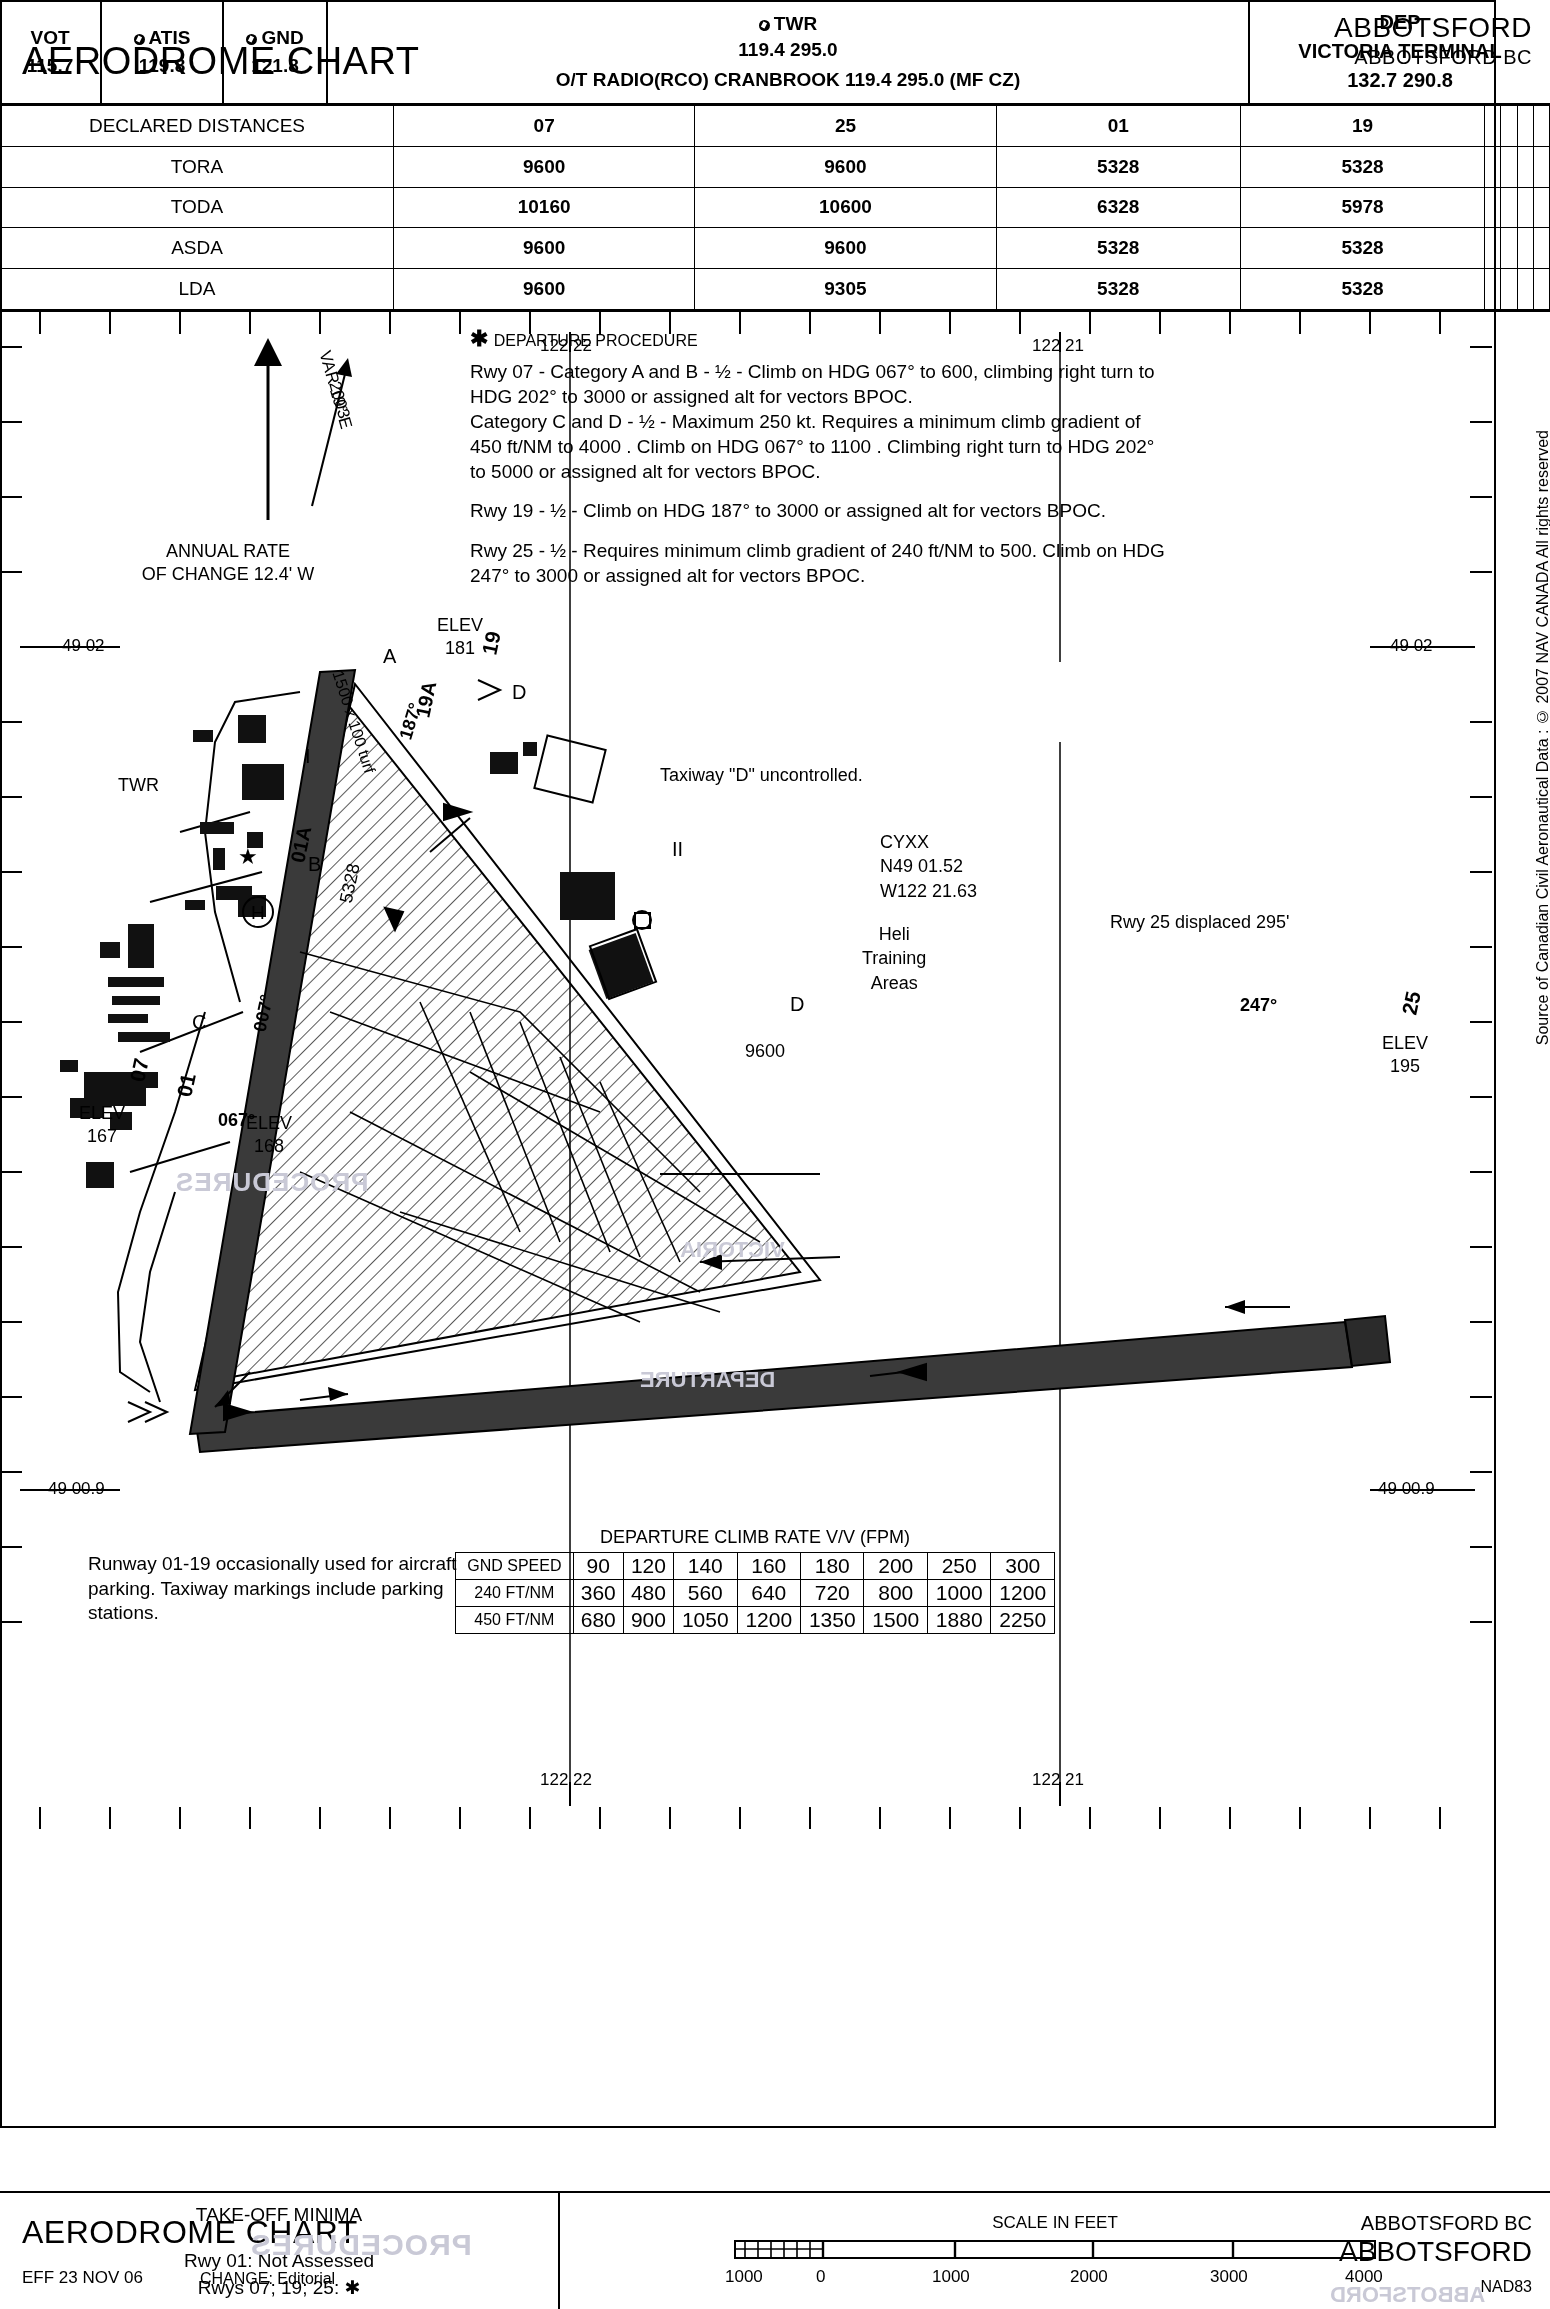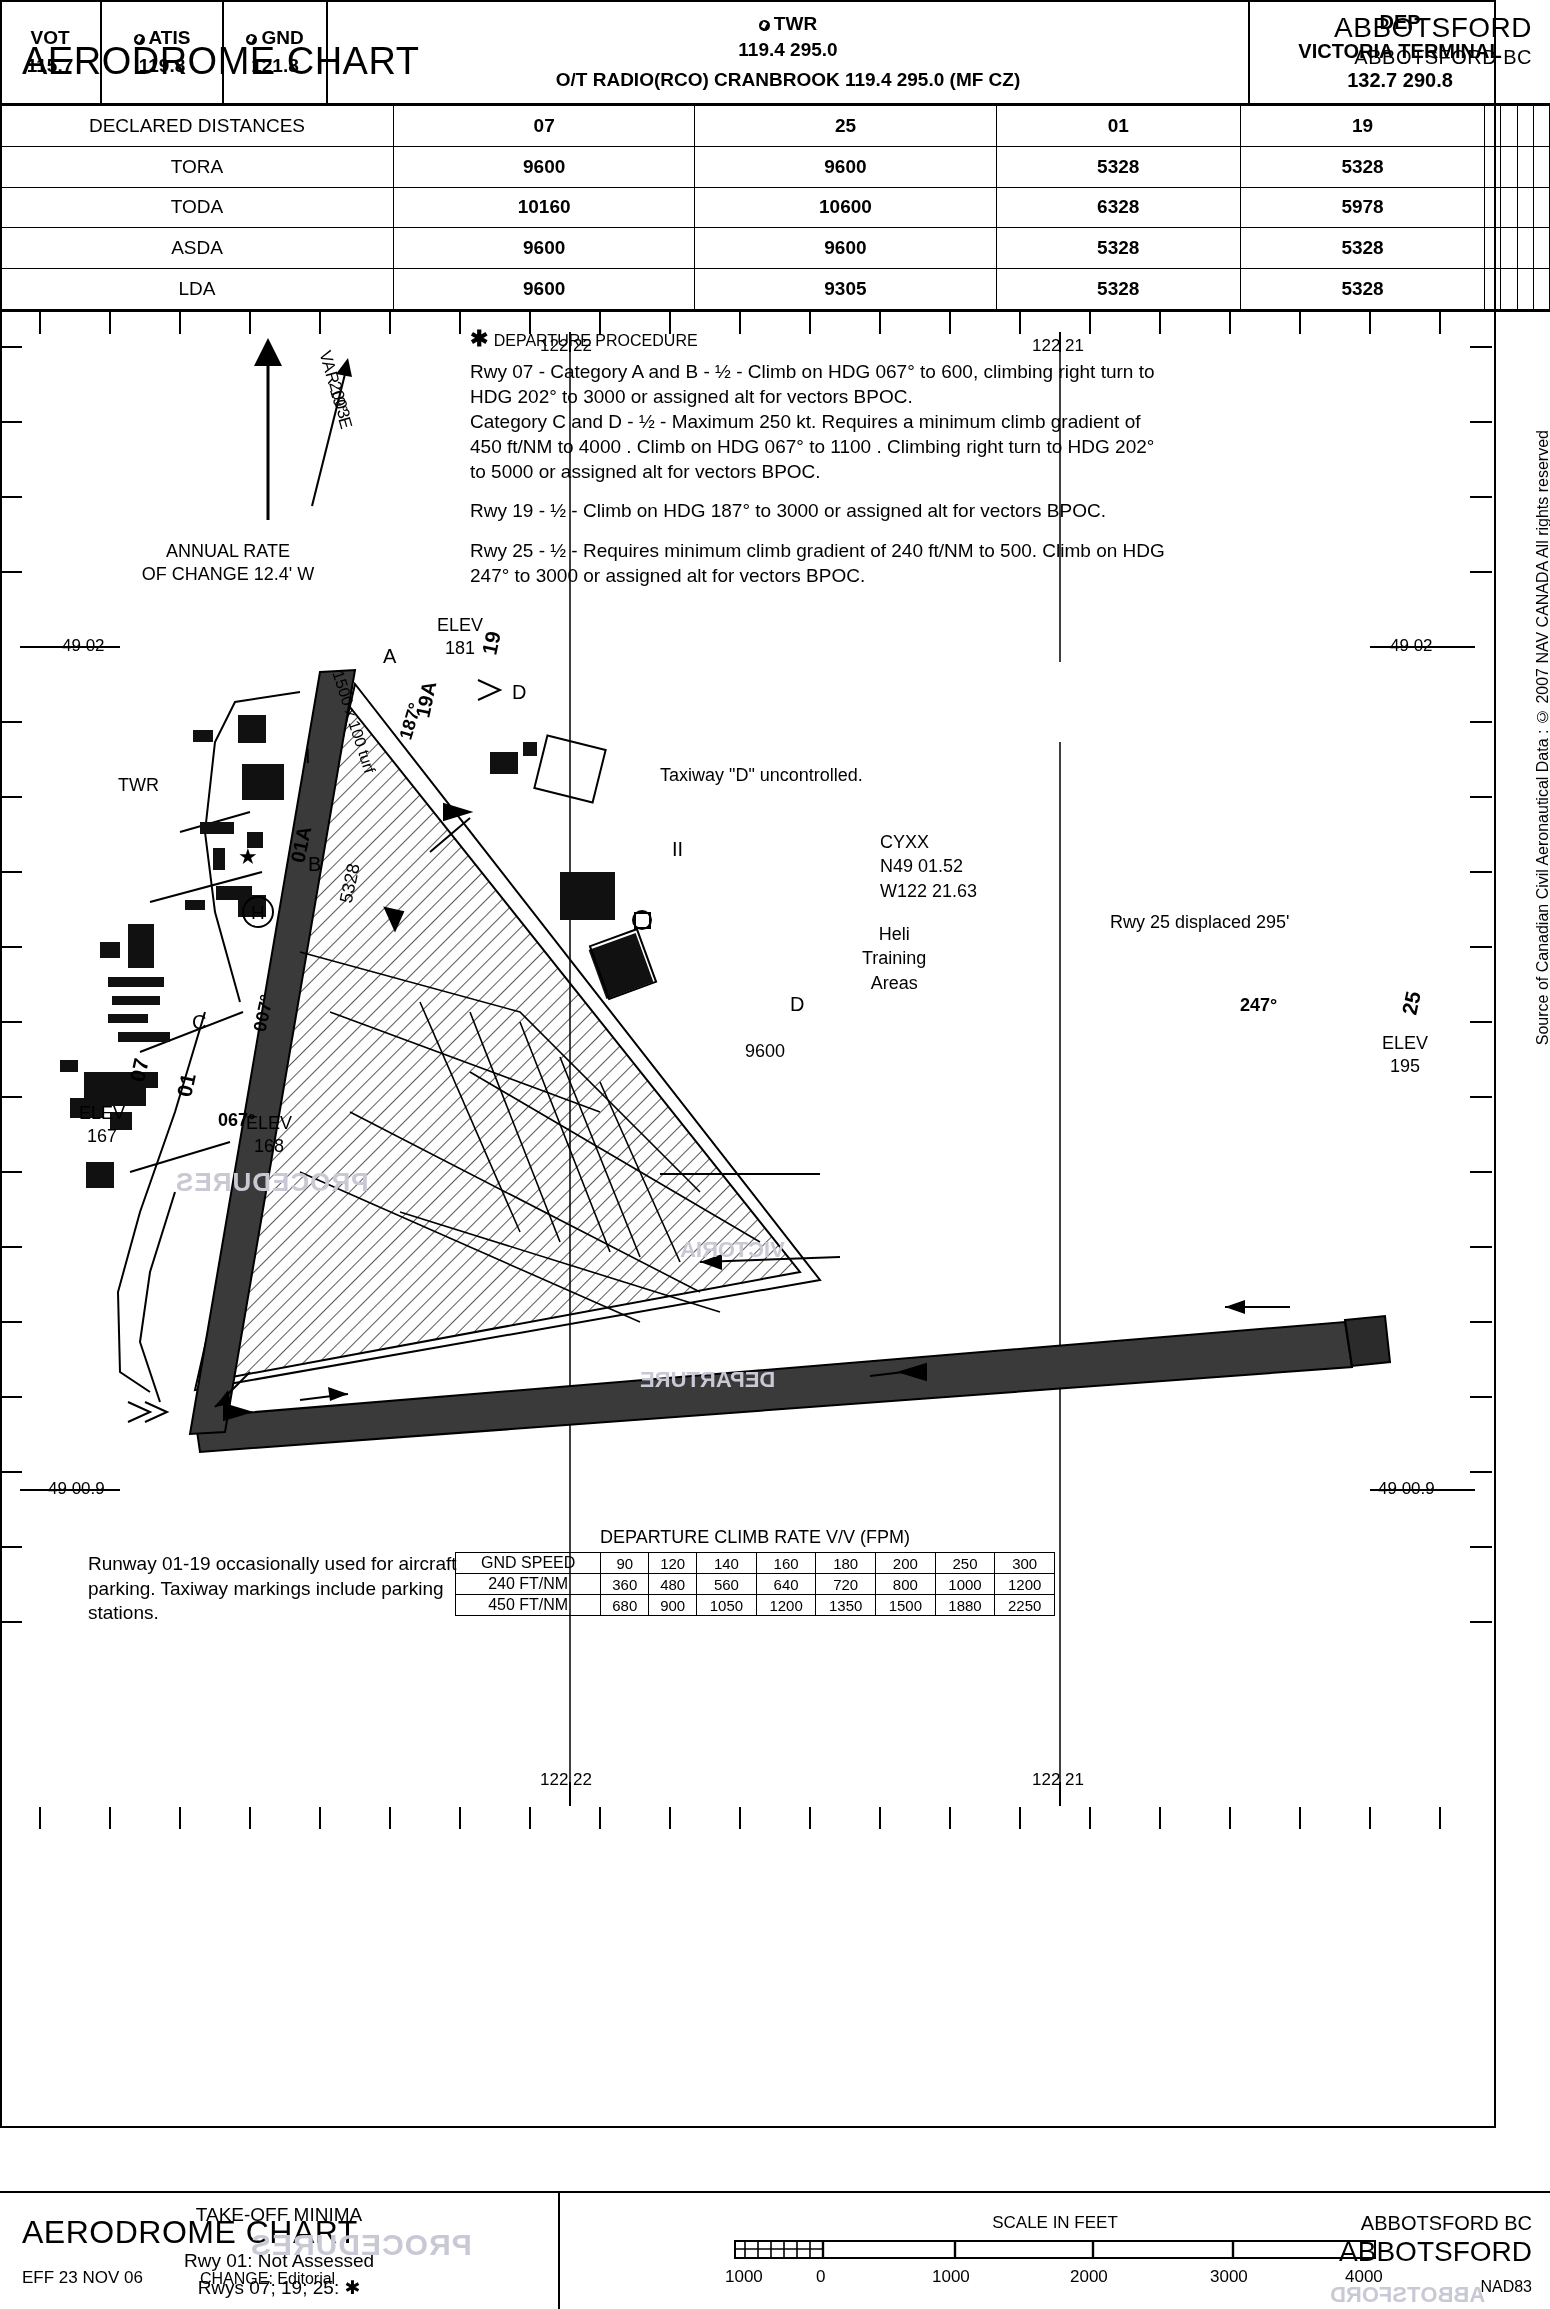--- a/index.html
+++ b/index.html
@@ -62,21 +62,21 @@
   .maplbl{position:absolute;font-size:18px;line-height:1.25;}
   .maplbl.sm{font-size:16px;}
 
   
   #note-parking{position:absolute;left:88px;top:1240px;width:430px;font-size:19px;line-height:1.3;}
 
   
   #climbrate{position:absolute;left:455px;top:1215px;width:600px;}
   #climbrate .cap{text-align:center;font-size:18px;margin-bottom:4px;}
   #climbrate table{border-collapse:collapse;width:100%;border-radius:14px;}
-  #climbrate td{border:1px solid #000;font-size:15px;text-align:center;padding:1px 4px;}
+  #climbrate td{border:1px solid #000;font-size:21px;text-align:center;padding:1px 4px;}
   #climbrate td.first{text-align:center;font-size:16px;}
 
   
   #bottom{position:absolute;left:0;bottom:0;width:100%;height:118px;border-top:2px solid #000;box-sizing:border-box;display:flex;}
   #tom{width:560px;border-right:2px solid #000;box-sizing:border-box;display:flex;flex-direction:column;align-items:center;justify-content:center;}
   #tom .cap{font-size:19px;}
   #tom .l1{font-size:19px;margin-top:24px;}
   #tom .l2{font-size:19px;margin-top:4px;}
   #scale{flex:1;display:flex;flex-direction:column;align-items:center;justify-content:center;}
   #scale .cap{font-size:17px;margin-bottom:4px;}

